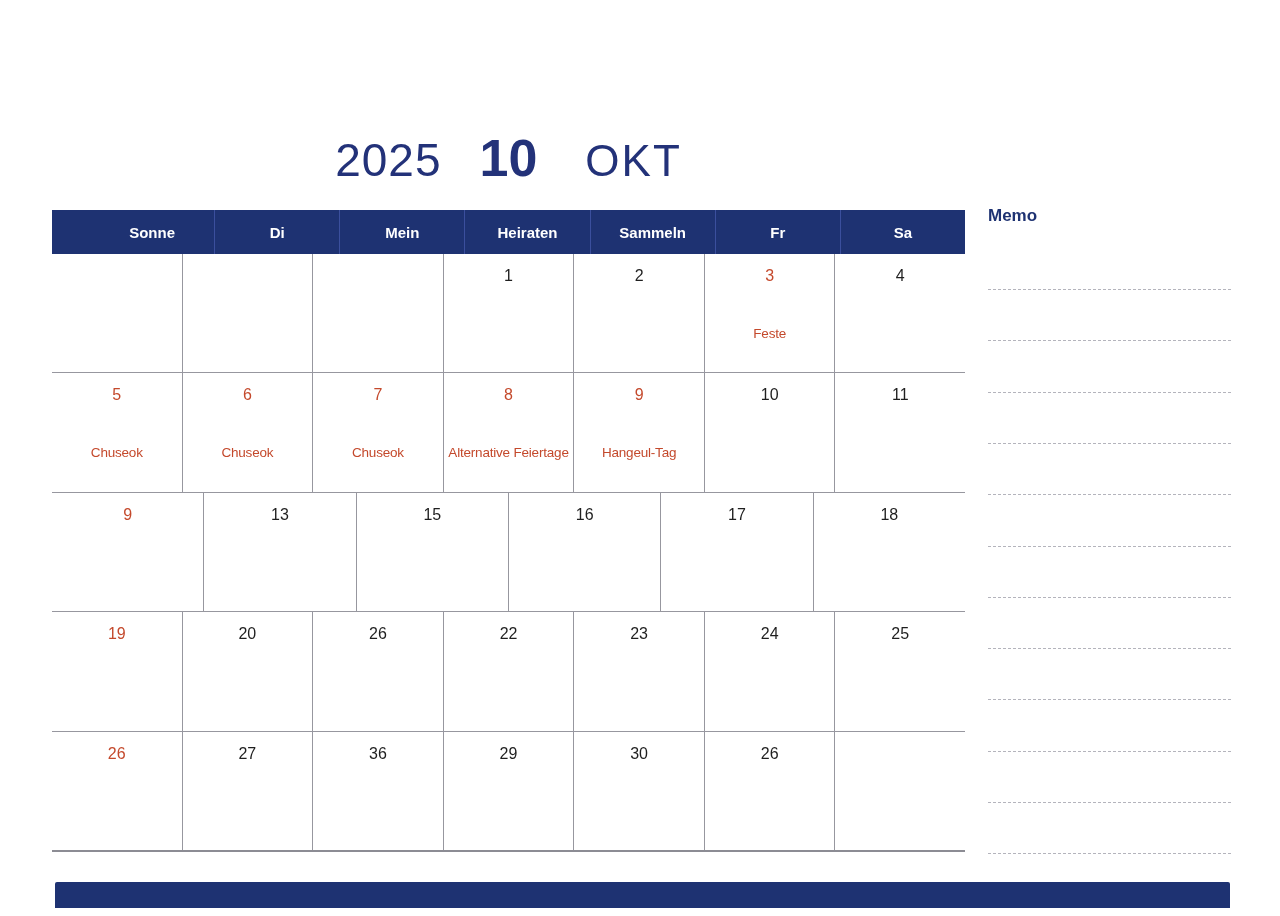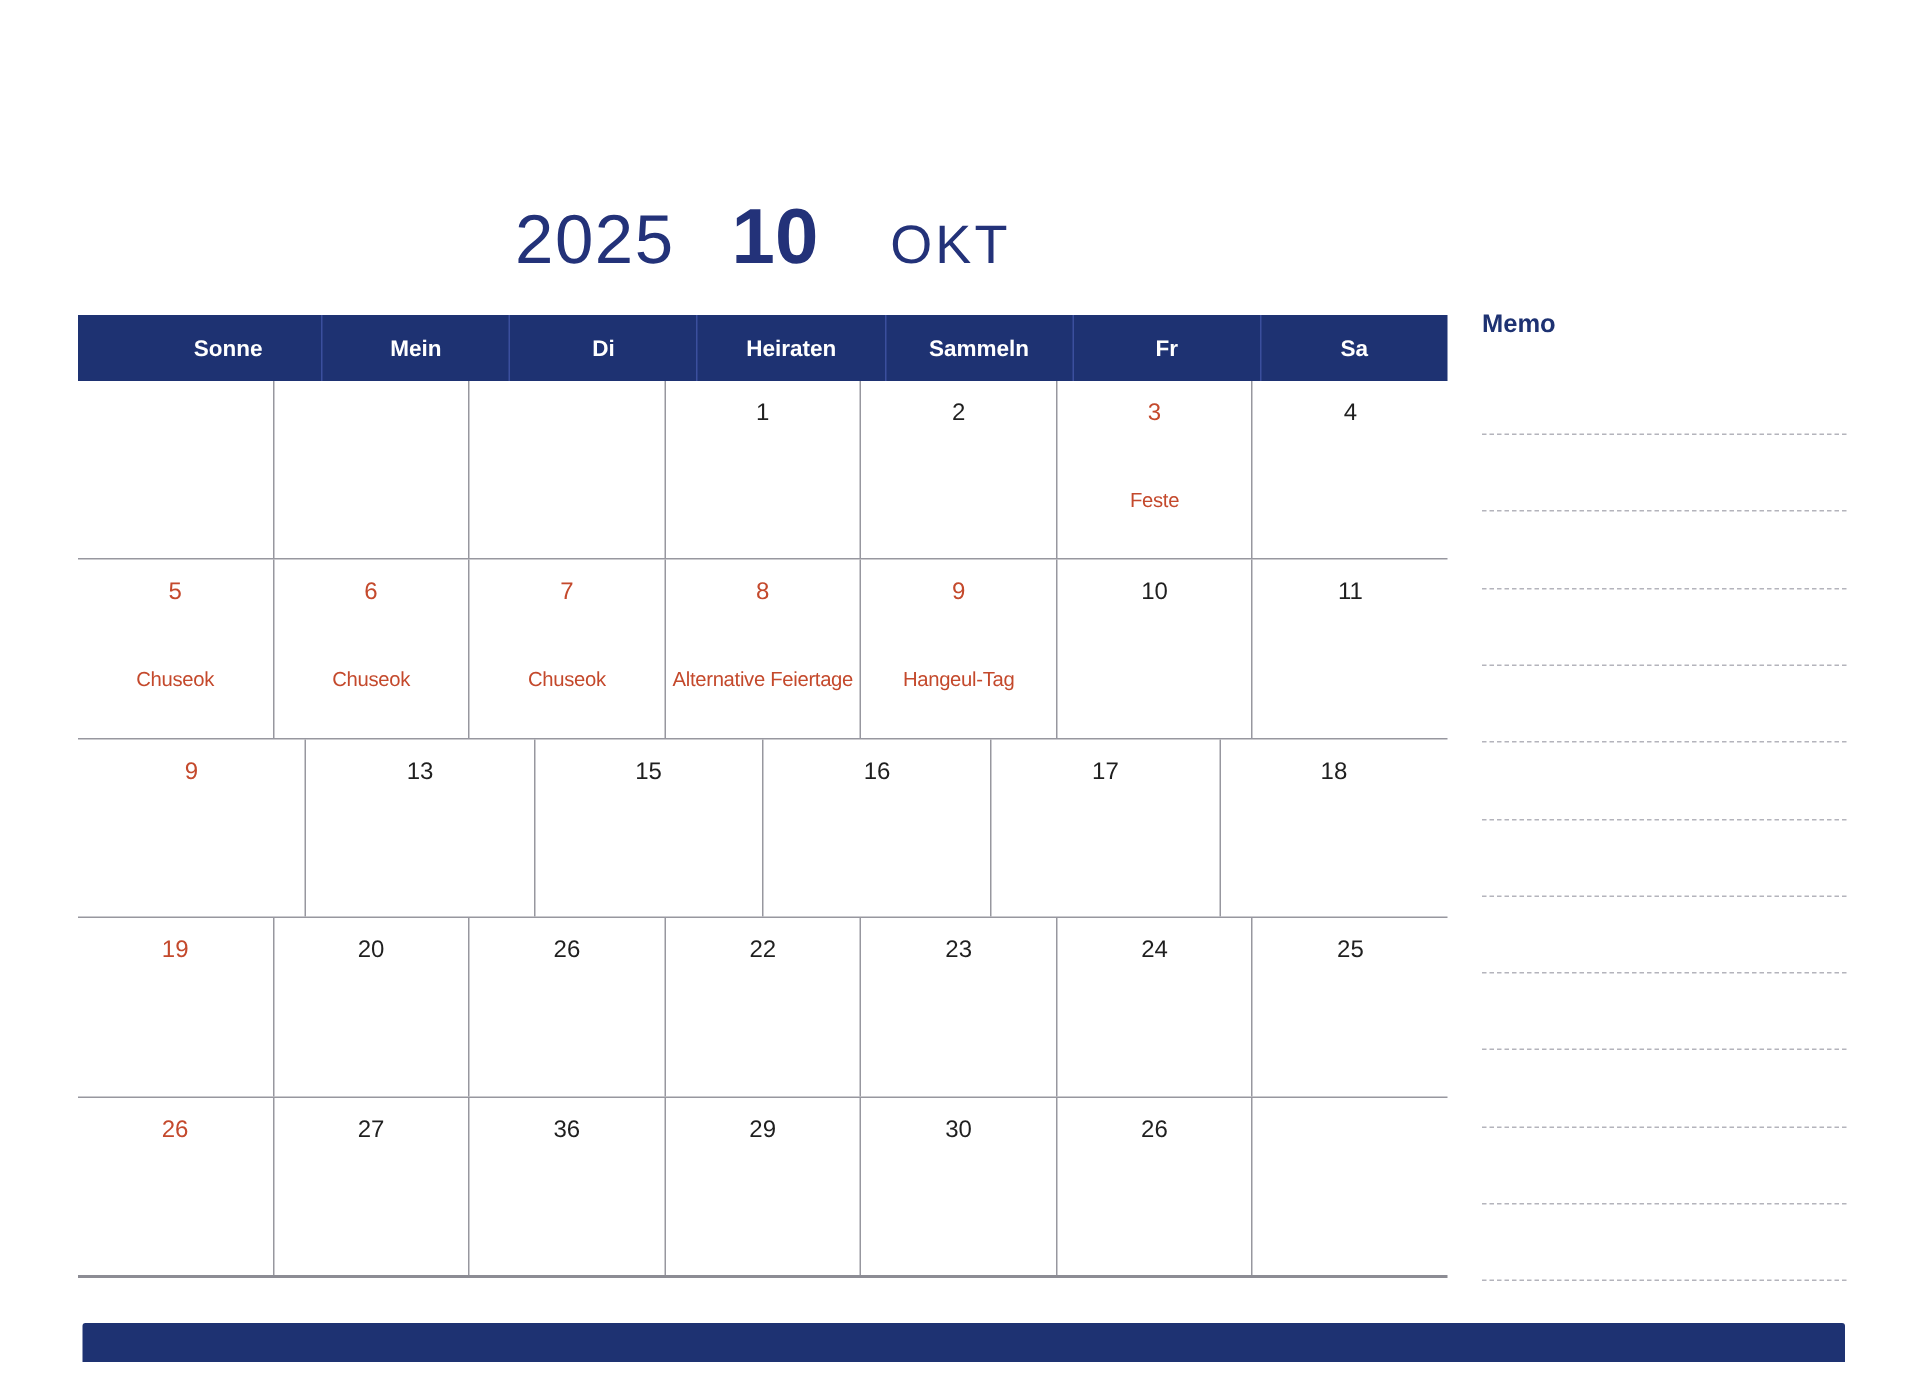--- a/index.html
+++ b/index.html
@@ -4,21 +4,21 @@
 <style>
   html,body{margin:0;padding:0;}
   body{font-family:"Liberation Sans","DejaVu Sans",sans-serif;background:#fff;}
   .page{position:relative;width:1280px;height:908px;background:#fff;overflow:hidden;}
 
   
   .title-row{position:absolute;left:52px;top:128px;width:913px;height:72px;
     display:flex;justify-content:center;align-items:baseline;}
   .t-year{font-size:46px;font-weight:300;color:var(--title);letter-spacing:1px;}
   .t-num{font-size:52px;font-weight:700;color:var(--title);margin:0 48px 0 38px;}
-  .t-mon{font-size:36px;font-weight:400;color:var(--title);letter-spacing:2px;}
+  .t-mon{font-size:44px;font-weight:400;color:var(--title);letter-spacing:2px;}
 
   
   .calendar{position:absolute;left:52px;top:210px;width:913px;height:642px;
     display:flex;flex-direction:column;}
   .cal-header{height:44px;display:flex;background:var(--navy);}
   .h-cell{flex:1;display:flex;align-items:center;justify-content:center;
     color:#fff;font-size:15px;font-weight:700;border-left:1px solid #3b4f9d;}
   .h-cell:first-child{border-left:none;padding-left:38px;}
   .cal-body{flex:1;display:flex;flex-direction:column;}
   .week{flex:1;display:flex;border-bottom:1px solid var(--grid);}
@@ -48,22 +48,22 @@
 
   <div class="title-row">
     <span class="t-year">2025</span>
     <span class="t-num">10</span>
     <span class="t-mon">OKT</span>
   </div>
 
   <div class="calendar">
     <div class="cal-header" id="cal-header">
         <div class="h-cell">Sonne</div>
+        <div class="h-cell">Di</div>
         <div class="h-cell">Mein</div>
-        <div class="h-cell">Di</div>
         <div class="h-cell">Heiraten</div>
         <div class="h-cell">Sammeln</div>
         <div class="h-cell">Fr</div>
         <div class="h-cell">Sa</div>
       </div>
     <div class="cal-body" id="cal-body">
         <div class="week">
           <div class="day-cell"></div>
           <div class="day-cell"></div>
           <div class="day-cell"></div>

